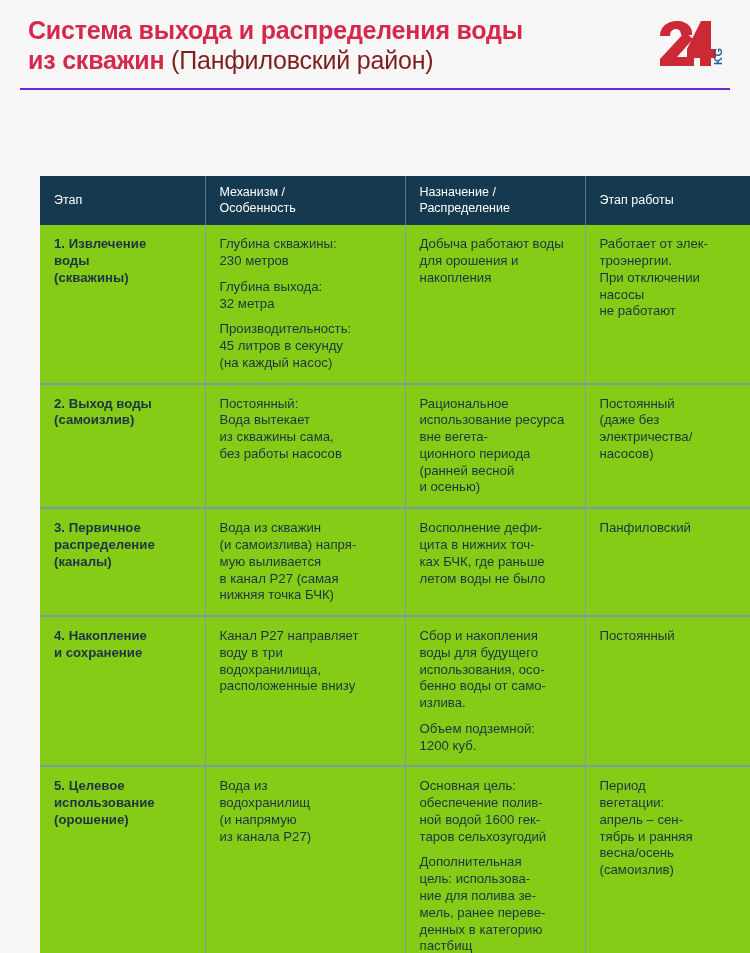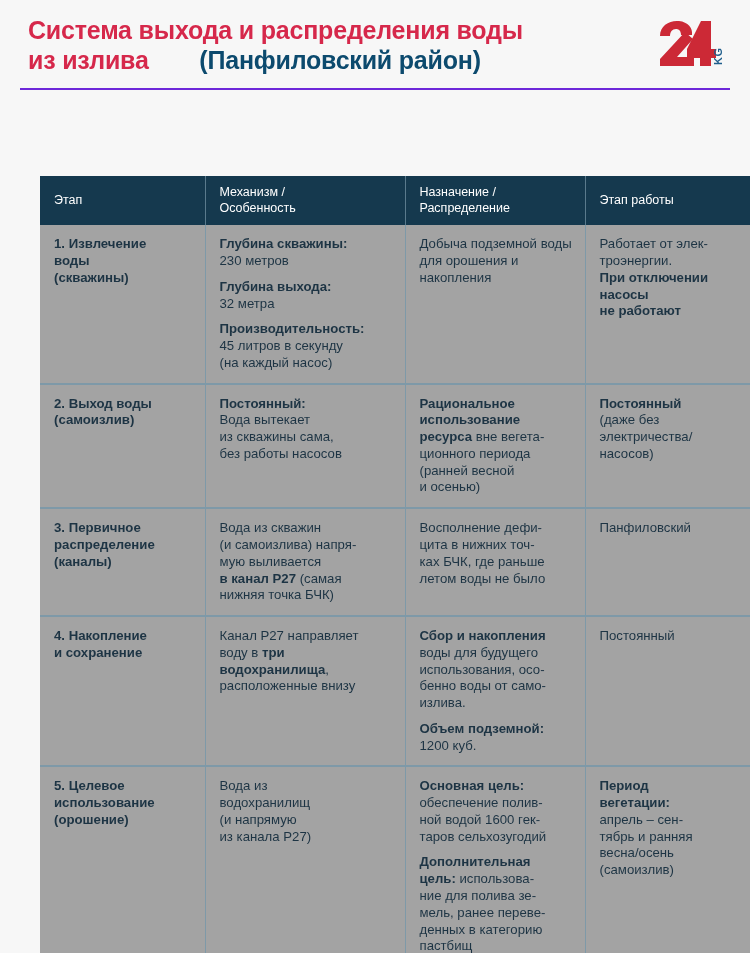--- a/index.html
+++ b/index.html
@@ -40,23 +40,22 @@
     max-width: 600px;
     line-height: 1.18;
     font-size: 25px;
     letter-spacing: -0.2px;
   }
   .title-strong {
     font-weight: bold;
     color: #d6284b;
   }
   .title-normal {
-    font-weight: bold;
-    color: #0c4a6e;
-    margin-left: 44px;
+    font-weight: normal;
+    color: #7f1d1d;
   }
 
   
   .logo {
     position: relative;
     width: 74px;
     height: 56px;
     flex: 0 0 auto;
     margin-top: 2px;
   }
@@ -86,21 +85,21 @@
     vertical-align: middle;
     padding: 9px 12px 9px 14px;
     line-height: 1.25;
     border-right: 1px solid #5a7a8c;
     height: 45px;
     box-sizing: border-box;
   }
   thead th:last-child { border-right: none; }
 
   tbody td {
-    background: #a3a3a3;
+    background: #84cc16;
     vertical-align: top;
     font-size: 13.2px;
     line-height: 1.27;
     padding: 11px 12px 11px 14px;
     border-right: 1.5px solid #7e99a8;
     border-top: 2px solid #7e99a8;
     box-sizing: border-box;
     color: #1d3444;
   }
   tbody td:last-child { border-right: none; }
@@ -110,33 +109,33 @@
     font-weight: bold;
   }
 
   .table-wrap {
     position: absolute;
     left: 20px; top: 88px;
     width: 710px;
     border-bottom: 2px solid #6d28d9;
   }
 
-  b, strong { font-weight: bold; }
+  b, strong { font-weight: normal; }
   .cell p { margin: 0; }
   .cell p + p { margin-top: 9px; }
 </style>
 </head>
 <body>
 
 <div class="page">
 
   <div class="header">
     <h1 class="title-block" style="margin:0;">
       <span class="title-strong">Система выхода и распределения воды</span><br>
-      <span class="title-strong">из излива</span><span class="title-normal"> (Панфиловский район)</span>
+      <span class="title-strong">из скважин</span><span class="title-normal"> (Панфиловский район)</span>
     </h1>
 
     <div class="logo">
       <svg width="74" height="56" viewBox="0 0 74 56" aria-label="24.kg">
 
         <path d="M6 18 C6 7, 16 2, 25 3 C34 4, 39 10, 38 17 L27 17 C27 13, 25 11, 22 11 C18 11, 16 14, 16 18 Z" fill="#cc2936"></path>
         <path d="M6 41 L31 14 L39 21 L23 39 L40 39 L40 48 L6 48 Z" fill="#cc2936"></path>
 
         <path d="M47 3 L57 3 L57 31 L62 31 L62 40 L57 40 L57 48 L46 48 L46 40 L33 40 L33 31 Z" fill="#cc2936"></path>
 
@@ -166,21 +165,21 @@
       <tbody>
 
         <tr>
           <td class="stage cell">1. Извлечение<br>воды<br>(скважины)</td>
           <td class="cell">
               <p><b>Глубина скважины:</b><br>230 метров</p>
               <p><b>Глубина выхода:</b><br>32 метра</p>
               <p><b>Производительность:</b><br>45 литров в секунду<br>(на каждый насос)</p>
             </td>
           <td class="cell">
-              <p>Добыча подземной воды для орошения и накопления</p>
+              <p>Добыча работают воды для орошения и накопления</p>
             </td>
           <td class="cell">
               <p>Работает от элек-<br>троэнергии.<br><b>При отключении<br>насосы<br>не работают</b></p>
             </td>
         </tr>
 
         <tr>
           <td class="stage cell">2. Выход воды<br>(самоизлив)</td>
           <td class="cell">
               <p><b>Постоянный:</b><br>Вода вытекает<br>из скважины сама,<br>без работы насосов</p>

